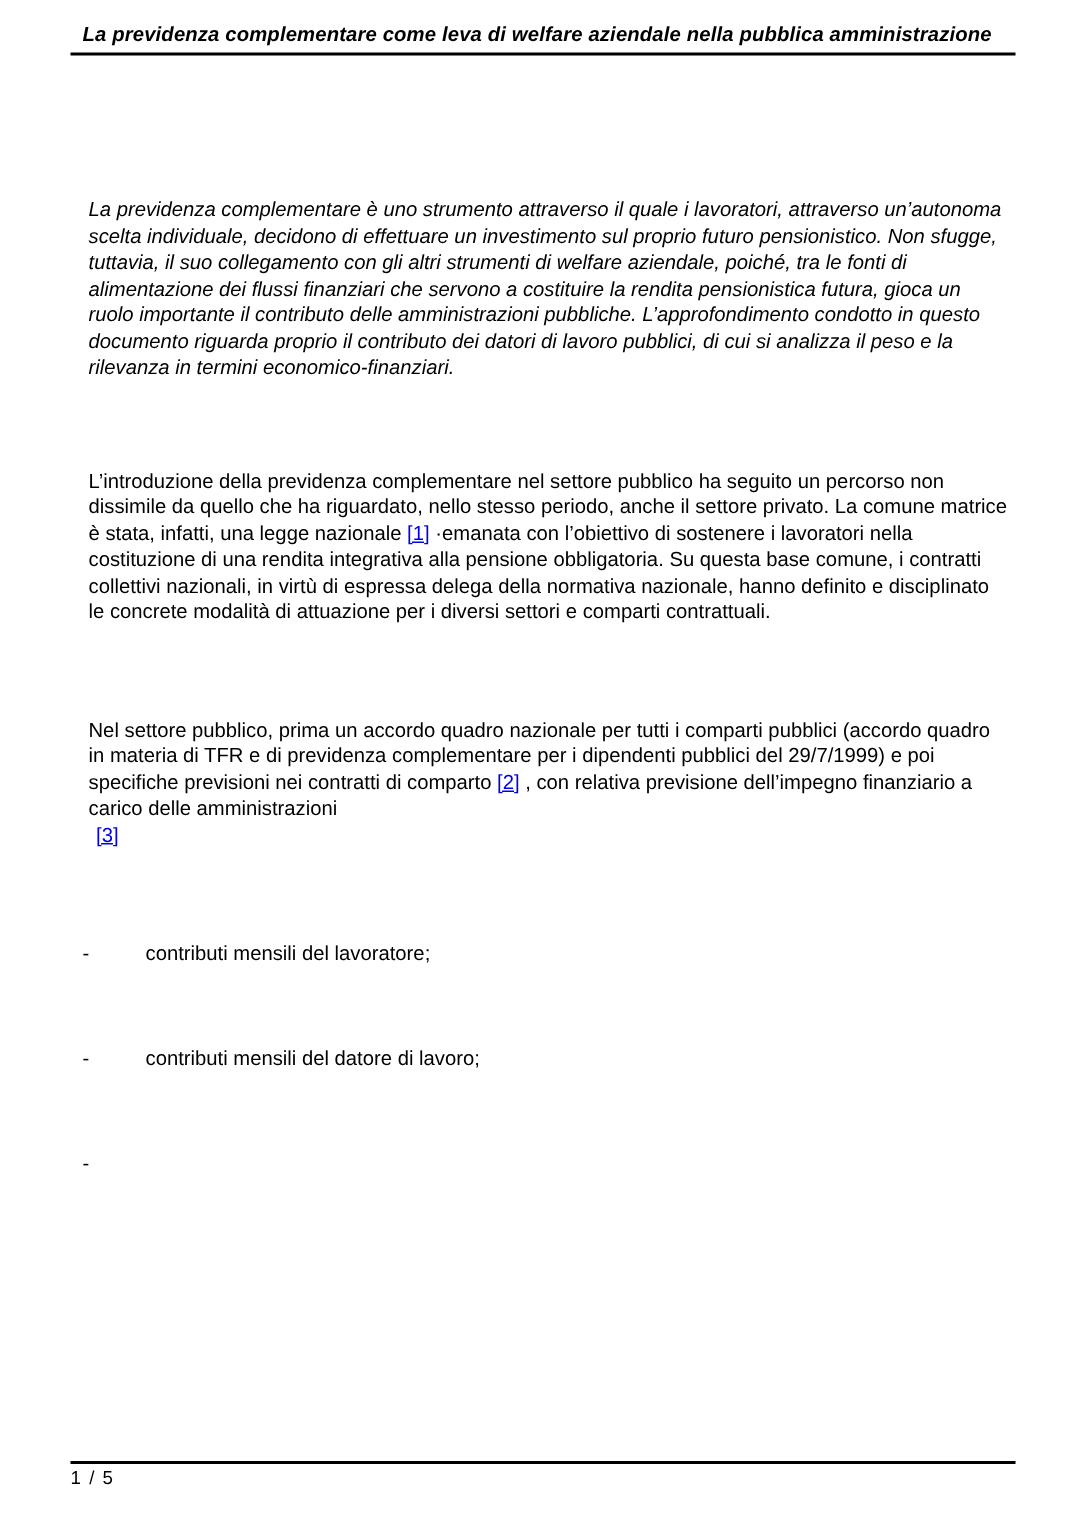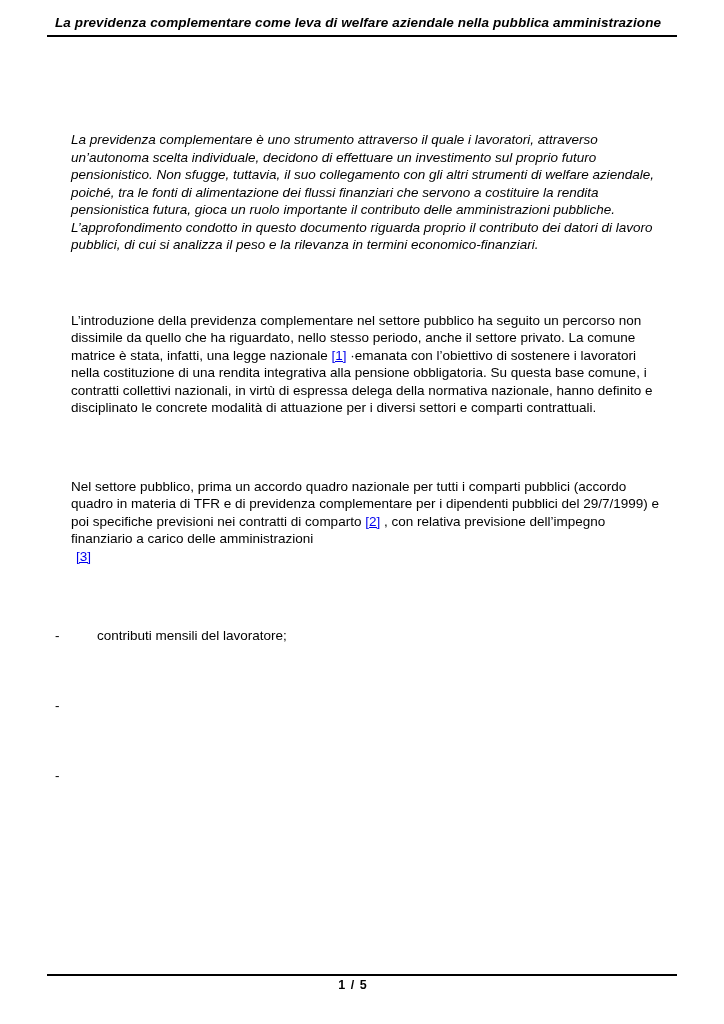--- a/index.html
+++ b/index.html
@@ -33,21 +33,21 @@
   }
   .doc-body {
     position: absolute;
     top: 38px;
     left: 55px;
     width: 622px;
     font-size: 13.5px;
     line-height: 17.5px;
   }
   .doc-body p {
-    margin: 16px;
+    margin: 4px;
   }
   .intro-paragraph {
     margin-top: 93px !important;
     font-style: italic;
   }
   .paragraph-2 { margin-top: 58px !important; }
   .paragraph-3 { margin-top: 61px !important; }
   .paragraph-4 { margin-top: 56px !important; }
   .contribution-list { margin-top: 62px; }
   .list-item {
@@ -67,24 +67,24 @@
     padding-left: 5px;
   }
   .page-footer {
     position: absolute;
     top: 974px;
     left: 47px;
     width: 630px;
     border-top: 2px solid #000000;
   }
   .page-number {
-    text-align: center;
+    text-align: left;
     padding: 2px 18px 0 0;
     font-size: 12.5px;
-    font-weight: bold;
+    font-weight: normal;
     letter-spacing: 1px;
   }
 </style>
 </head>
 <body>
 
 <div class="page">
 
   <div class="page-header">
     <div class="header-title">La previdenza complementare come leva di welfare aziendale nella pubblica amministrazione</div>
@@ -108,20 +108,21 @@
 
     <div class="contribution-list">
 
       <div class="list-item">
         <span class="bullet">-</span>
         <span class="item-text">contributi mensili del lavoratore;</span>
       </div>
 
       <div class="list-item">
         <span class="bullet">-</span>
+        <span class="item-text">contributi mensili del datore di lavoro;</span>
       </div>
 
       <div class="list-item">
         <span class="bullet">-</span>
       </div>
 
     </div>
   </div>
 
   <div class="page-footer">

